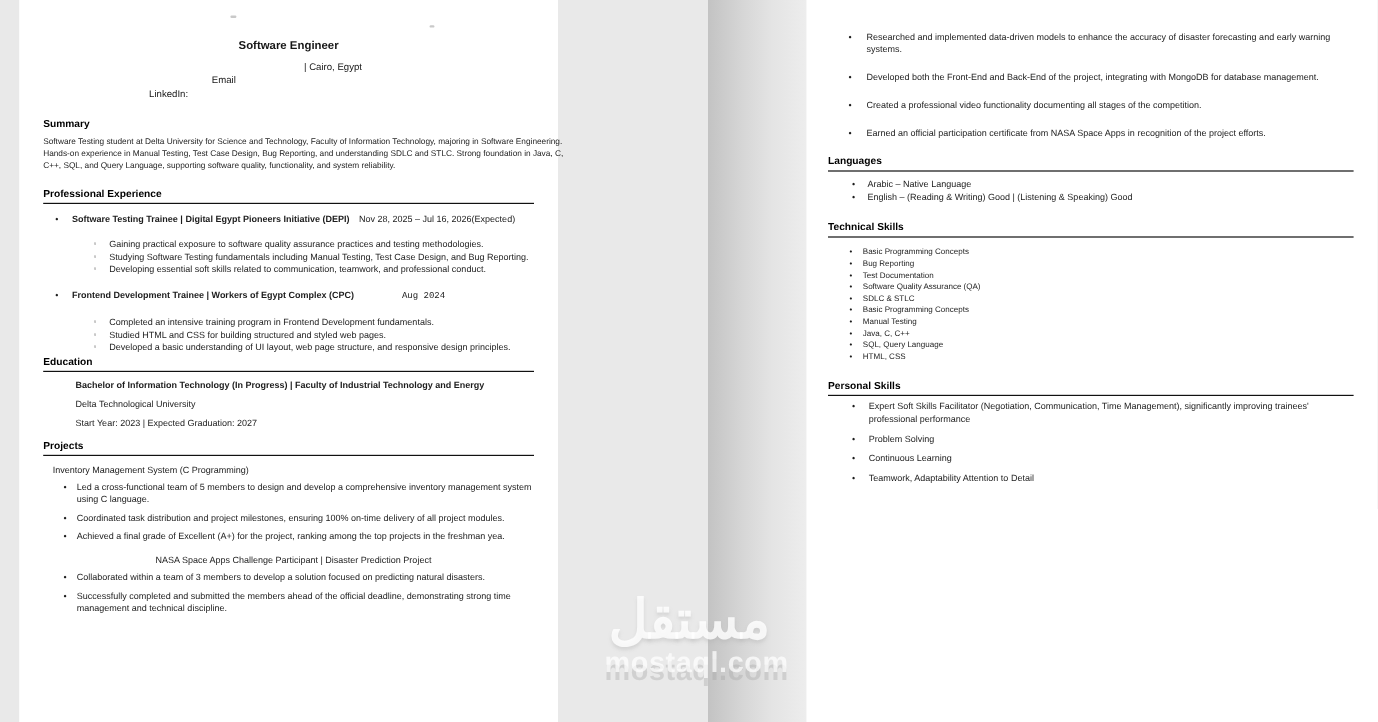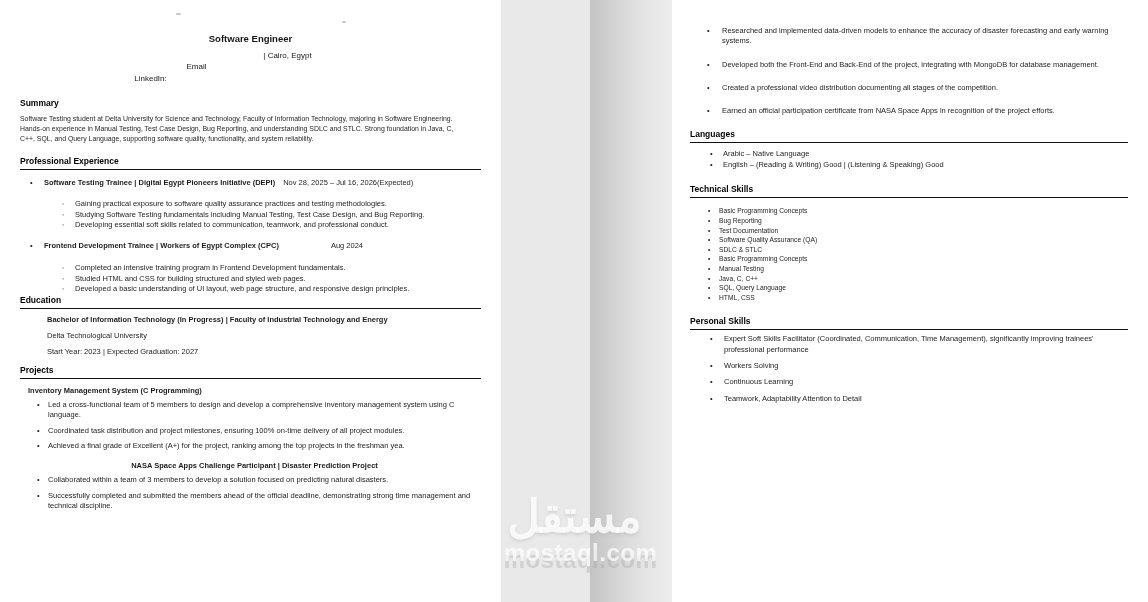--- a/index.html
+++ b/index.html
@@ -2,21 +2,21 @@
 <html><head>
 <meta charset="utf-8">
 <style>
   * { margin:0; padding:0; box-sizing:border-box; }
   html,body { background:#fff; }
   .screen {
     position:relative; width:1148px; height:602px; overflow:hidden;
     background:#e9e9e9; font-family:"Liberation Sans", sans-serif; color:#1c1c1c;
   }
   .page { position:absolute; top:0; height:602px; background:#ffffff; }
-  .page-left  { left:0;    width:501px; }
+  .page-left  { left:16px;    width:449px; }
   .page-right { left:672px; width:476px; }
   .spine {
     position:absolute; left:590px; top:0; width:82px; height:602px;
     background:linear-gradient(to right, #c3c3c3 0%, #d6d6d6 35%, #e4e4e4 65%, #ededed 100%);
   }
 
   
   .mark { position:absolute; background:#c9c9c9; border-radius:1px; }
   .mark1 { left:176px; top:13px; width:5px; height:2px; }
   .mark2 { left:342px; top:21px; width:4px; height:2px; }
@@ -30,30 +30,30 @@
   .h { font-size:8.5px; font-weight:bold; color:#000; }
   .h.norule { margin:14px 20px 0; }
   .h.rule   { margin:13px 20px 0; padding-bottom:3px; border-bottom:1.5px solid #111; }
 
   .summary { margin:6px 20px 0; font-size:6.9px; line-height:9.8px; color:#242424; width:438px; }
 
   .jobline { display:flex; margin:8px 20px 0 30px; font-size:7.5px; align-items:baseline; }
   .jobline .dot { width:14px; flex:none; }
   .jt { font-weight:bold; }
   .jd { margin-left:8px; white-space:nowrap; }
-  .jd2 { margin-left:52px; }
+  .jd2 { margin-left:40px;font-family:Liberation Mono, monospace; }
   .subs { margin:12px 18px 0 62px; font-size:7.5px; line-height:10.3px; }
   .sub { display:flex; }
   .sub .odot { width:13px; flex:none; color:#666; font-size:7px; }
 
   .edu { margin:6px 20px 0 47px; font-size:7.5px; }
   .edu .deg { font-weight:bold; }
   .edu .uni, .edu .yrs { margin-top:7px; }
 
-  .pt { margin:7px 20px 0 28px; font-size:7.5px; font-weight:bold; }
+  .pt { margin:7px 20px 0 28px; font-size:7.5px; font-weight:normal; }
   .pb { display:flex; margin:5px 18px 0 37px; font-size:7.5px; line-height:10.3px; }
   .pb .dot { width:11px; flex:none; }
 
   
   .cont { margin:26px 22px 0 35px; font-size:7.5px; }
   .rb { display:flex; margin-bottom:13px; line-height:10.3px; }
   .rb .dot { width:15px; flex:none; }
 
   .h.rright { margin:14px 20px 0 18px; padding-bottom:3px; border-bottom:1.5px solid #111; }
   .langs { margin:6px 20px 0 38px; font-size:7.5px; line-height:10.5px; }
@@ -184,21 +184,21 @@
       <div class="rb">
           <span class="dot">•</span>
           <span>Researched and implemented data-driven models to enhance the accuracy of disaster forecasting and early warning systems.</span>
         </div>
       <div class="rb">
           <span class="dot">•</span>
           <span>Developed both the Front-End and Back-End of the project, integrating with MongoDB for database management.</span>
         </div>
       <div class="rb">
           <span class="dot">•</span>
-          <span>Created a professional video distribution documenting all stages of the competition.</span>
+          <span>Created a professional video functionality documenting all stages of the competition.</span>
         </div>
       <div class="rb">
           <span class="dot">•</span>
           <span>Earned an official participation certificate from NASA Space Apps in recognition of the project efforts.</span>
         </div>
     </div>
 
     <div class="h rright" style="margin-top:2px;">Languages</div>
     <div class="langs">
       <div class="lb">
@@ -252,25 +252,25 @@
       <div class="tb">
           <span class="dot">•</span>
           <span>HTML, CSS</span>
         </div>
     </div>
 
     <div class="h rright mt36">Personal Skills</div>
     <div class="pers">
       <div class="prb" style="margin-top:2px;">
           <span class="dot">•</span>
-          <span>Expert Soft Skills Facilitator (Coordinated, Communication, Time Management), significantly improving trainees' professional performance</span>
+          <span>Expert Soft Skills Facilitator (Negotiation, Communication, Time Management), significantly improving trainees' professional performance</span>
         </div>
       <div class="prb">
           <span class="dot">•</span>
-          <span>Workers Solving</span>
+          <span>Problem Solving</span>
         </div>
       <div class="prb">
           <span class="dot">•</span>
           <span>Continuous Learning</span>
         </div>
       <div class="prb">
           <span class="dot">•</span>
           <span>Teamwork, Adaptability Attention to Detail</span>
         </div>
     </div>

